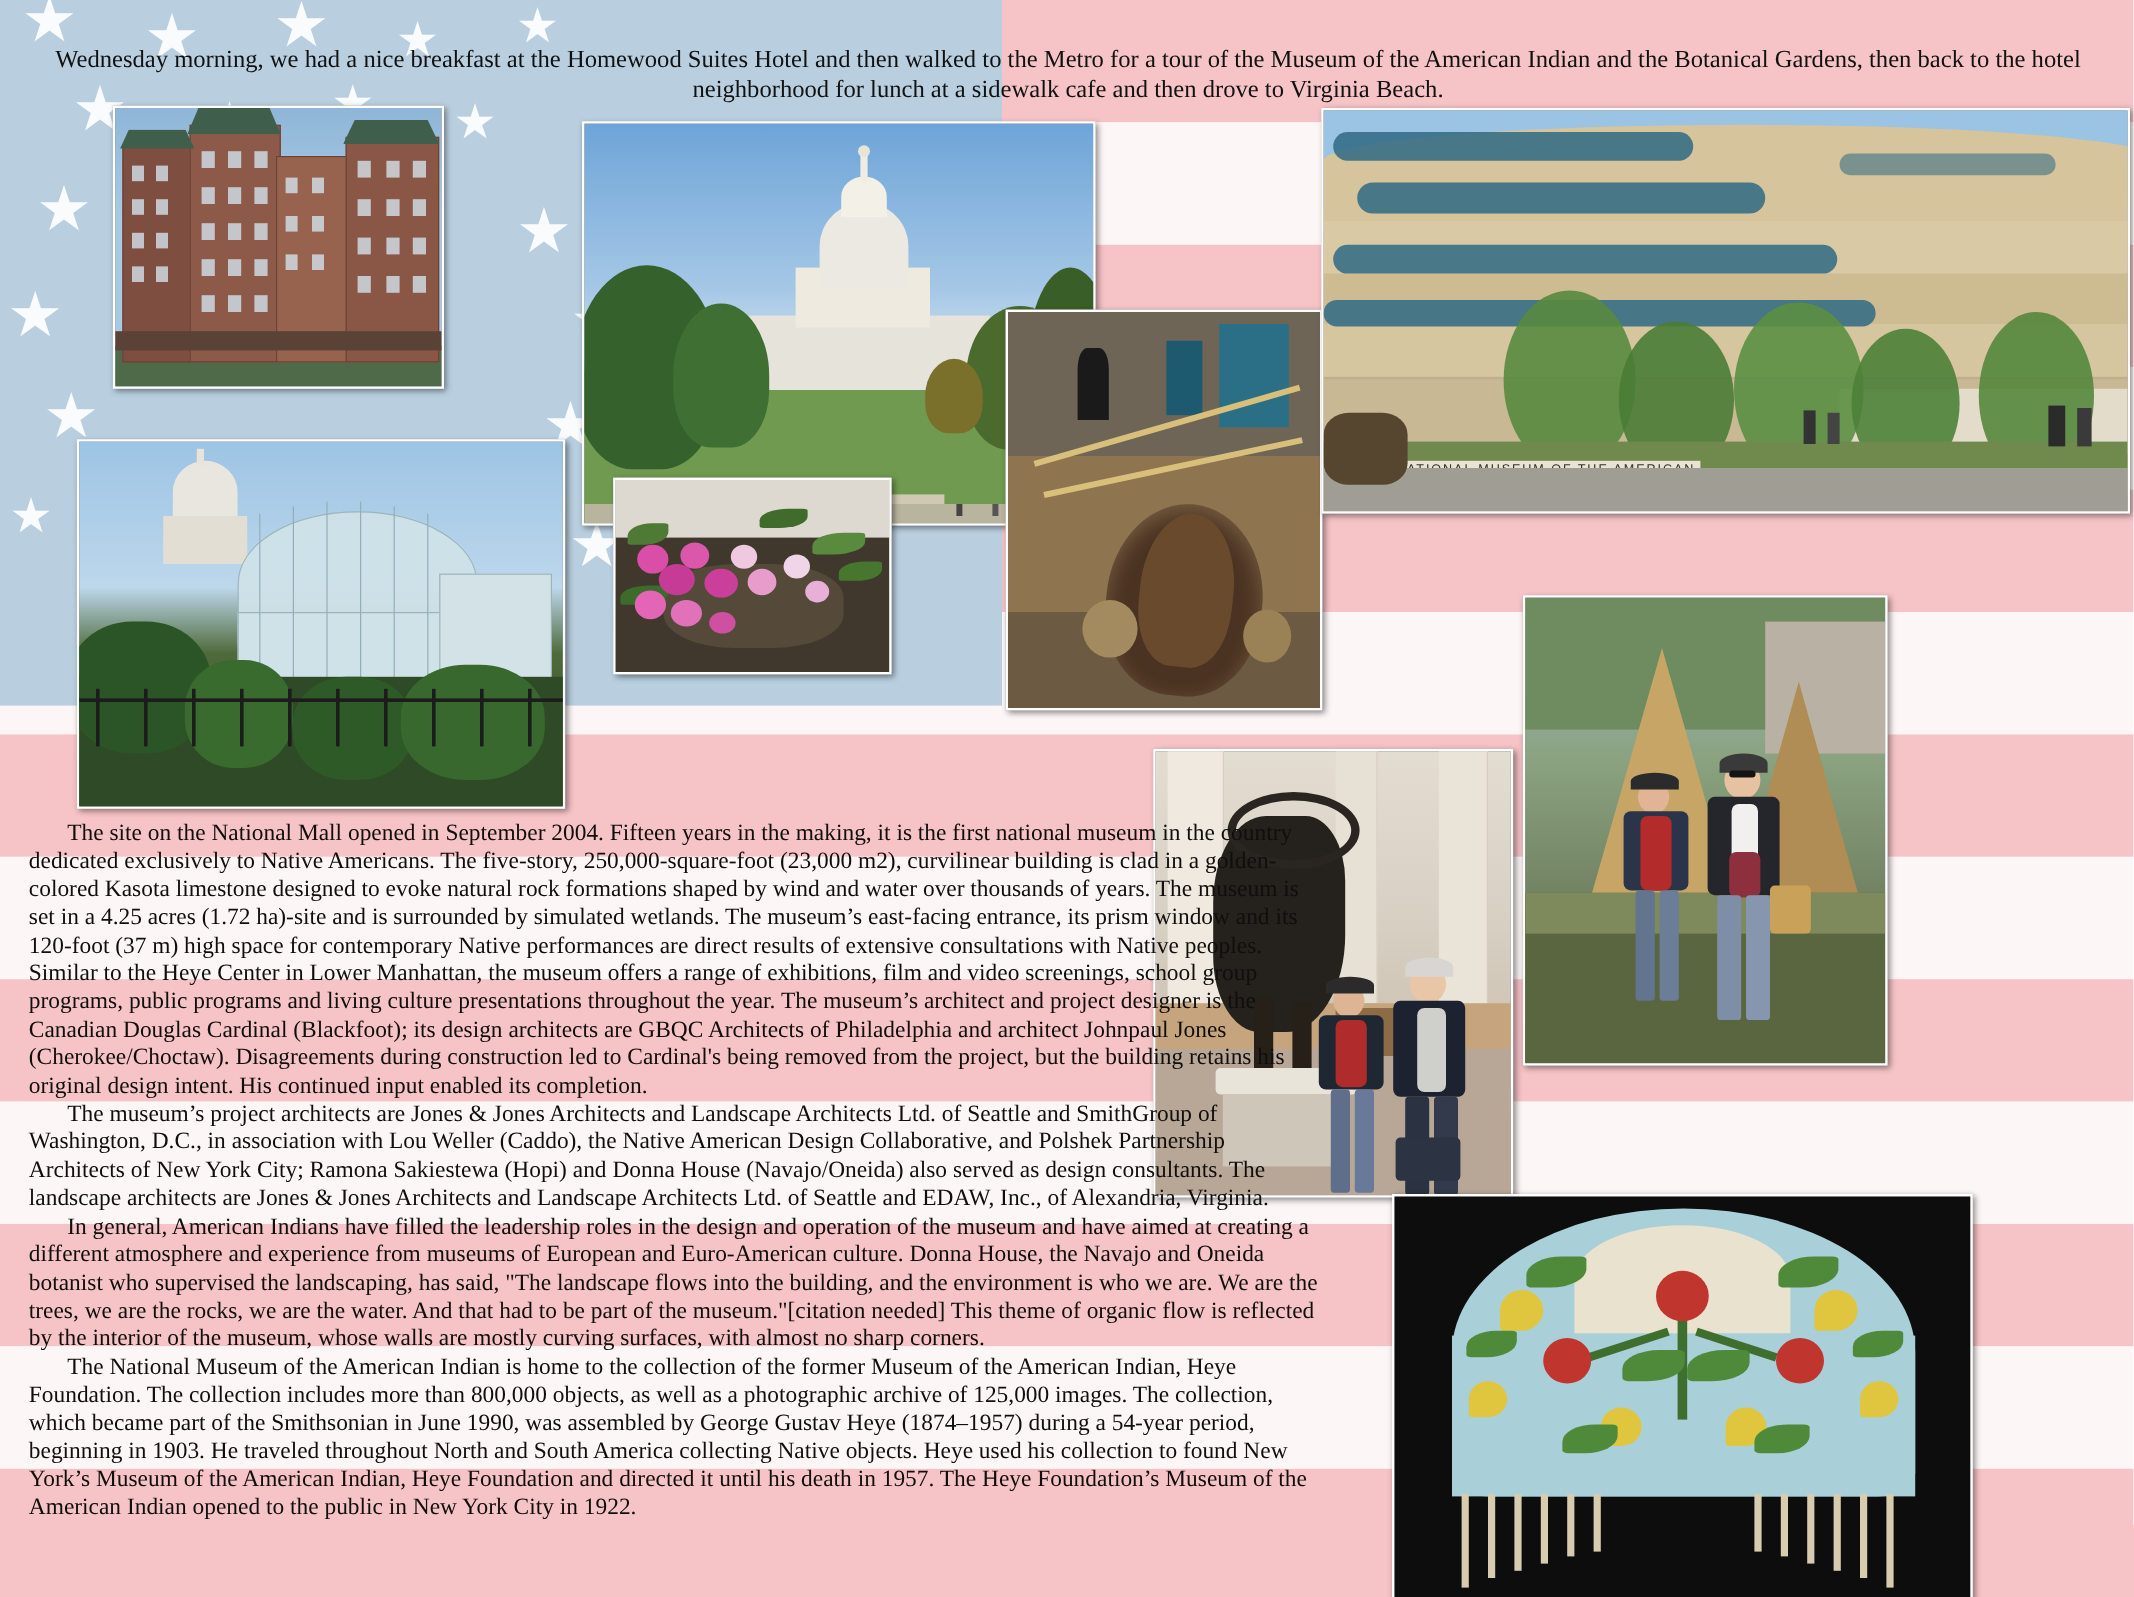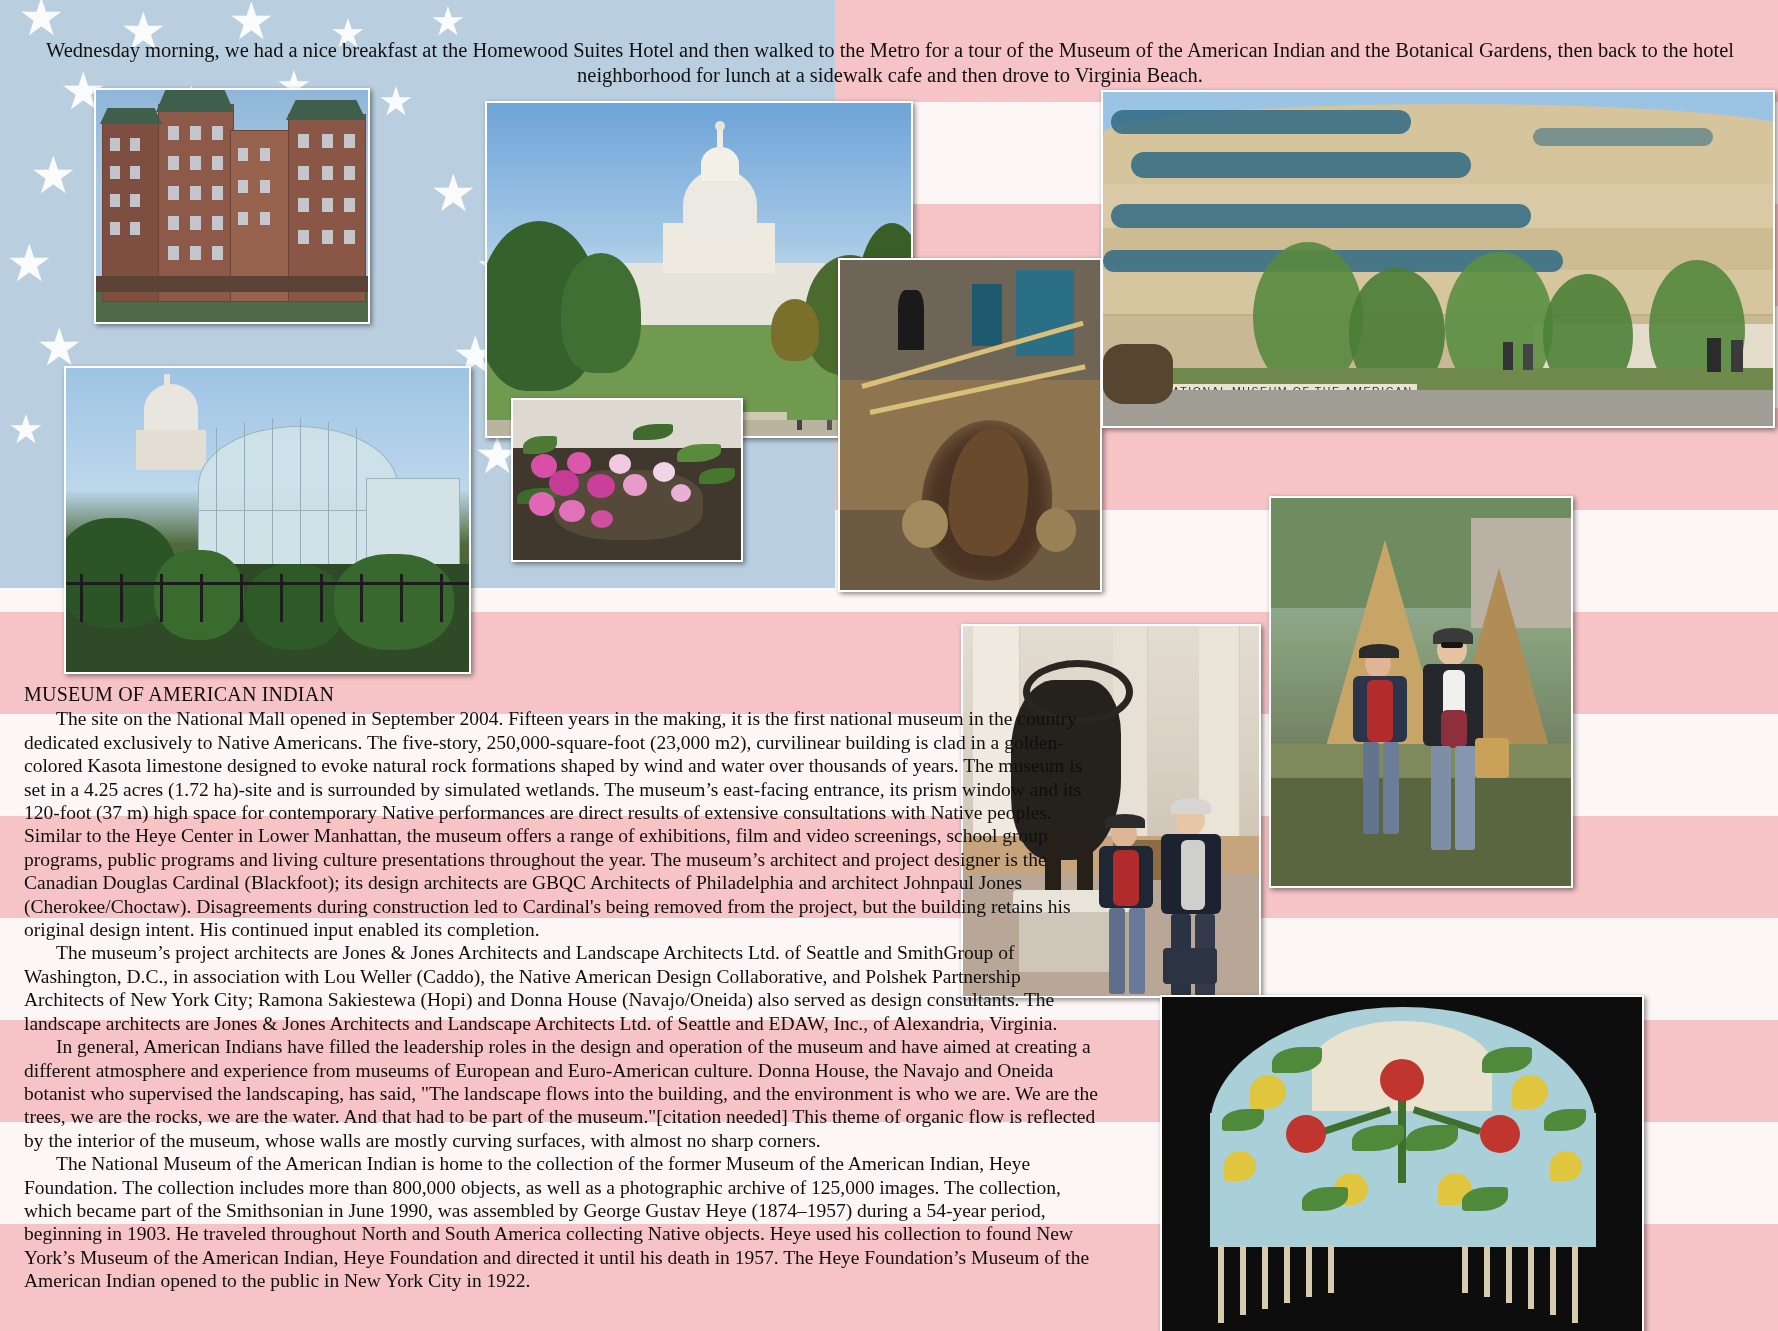--- a/index.html
+++ b/index.html
@@ -526,20 +526,19 @@
       <div class="fringe" style="left:300px; top:248px; width:6px; height:48px;"></div>
       <div class="fringe" style="left:322px; top:248px; width:6px; height:52px;"></div>
       <div class="fringe" style="left:344px; top:248px; width:6px; height:58px;"></div>
       <div class="fringe" style="left:366px; top:248px; width:6px; height:64px;"></div>
       <div class="fringe" style="left:388px; top:248px; width:6px; height:70px;"></div>
       <div class="fringe" style="left:410px; top:248px; width:6px; height:78px;"></div>
     </div>
   </div>
 
   <div id="article">
-    <h2>MUSEUM OF AMERICAN INDIAN</h2>
     <p>The site on the National Mall opened in September 2004. Fifteen years in the making, it is the first national museum in the country dedicated exclusively to Native Americans. The five-story, 250,000-square-foot (23,000 m2), curvilinear building is clad in a golden-colored Kasota limestone designed to evoke natural rock formations shaped by wind and water over thousands of years. The museum is set in a 4.25 acres (1.72 ha)-site and is surrounded by simulated wetlands. The museum’s east-facing entrance, its prism window and its 120-foot (37 m) high space for contemporary Native performances are direct results of extensive consultations with Native peoples. Similar to the Heye Center in Lower Manhattan, the museum offers a range of exhibitions, film and video screenings, school group programs, public programs and living culture presentations throughout the year. The museum’s architect and project designer is the Canadian Douglas Cardinal (Blackfoot); its design architects are GBQC Architects of Philadelphia and architect Johnpaul Jones (Cherokee/Choctaw). Disagreements during construction led to Cardinal's being removed from the project, but the building retains his original design intent. His continued input enabled its completion.</p>
     <p>The museum’s project architects are Jones &amp; Jones Architects and Landscape Architects Ltd. of Seattle and SmithGroup of Washington, D.C., in association with Lou Weller (Caddo), the Native American Design Collaborative, and Polshek Partnership Architects of New York City; Ramona Sakiestewa (Hopi) and Donna House (Navajo/Oneida) also served as design consultants. The landscape architects are Jones &amp; Jones Architects and Landscape Architects Ltd. of Seattle and EDAW, Inc., of Alexandria, Virginia.</p>
     <p>In general, American Indians have filled the leadership roles in the design and operation of the museum and have aimed at creating a different atmosphere and experience from museums of European and Euro-American culture. Donna House, the Navajo and Oneida botanist who supervised the landscaping, has said, "The landscape flows into the building, and the environment is who we are. We are the trees, we are the rocks, we are the water. And that had to be part of the museum."[citation needed] This theme of organic flow is reflected by the interior of the museum, whose walls are mostly curving surfaces, with almost no sharp corners.</p>
     <p>The National Museum of the American Indian is home to the collection of the former Museum of the American Indian, Heye Foundation. The collection includes more than 800,000 objects, as well as a photographic archive of 125,000 images. The collection, which became part of the Smithsonian in June 1990, was assembled by George Gustav Heye (1874–1957) during a 54-year period, beginning in 1903. He traveled throughout North and South America collecting Native objects. Heye used his collection to found New York’s Museum of the American Indian, Heye Foundation and directed it until his death in 1957. The Heye Foundation’s Museum of the American Indian opened to the public in New York City in 1922.</p>
   </div>
 
 </div>
 
 </body></html>

